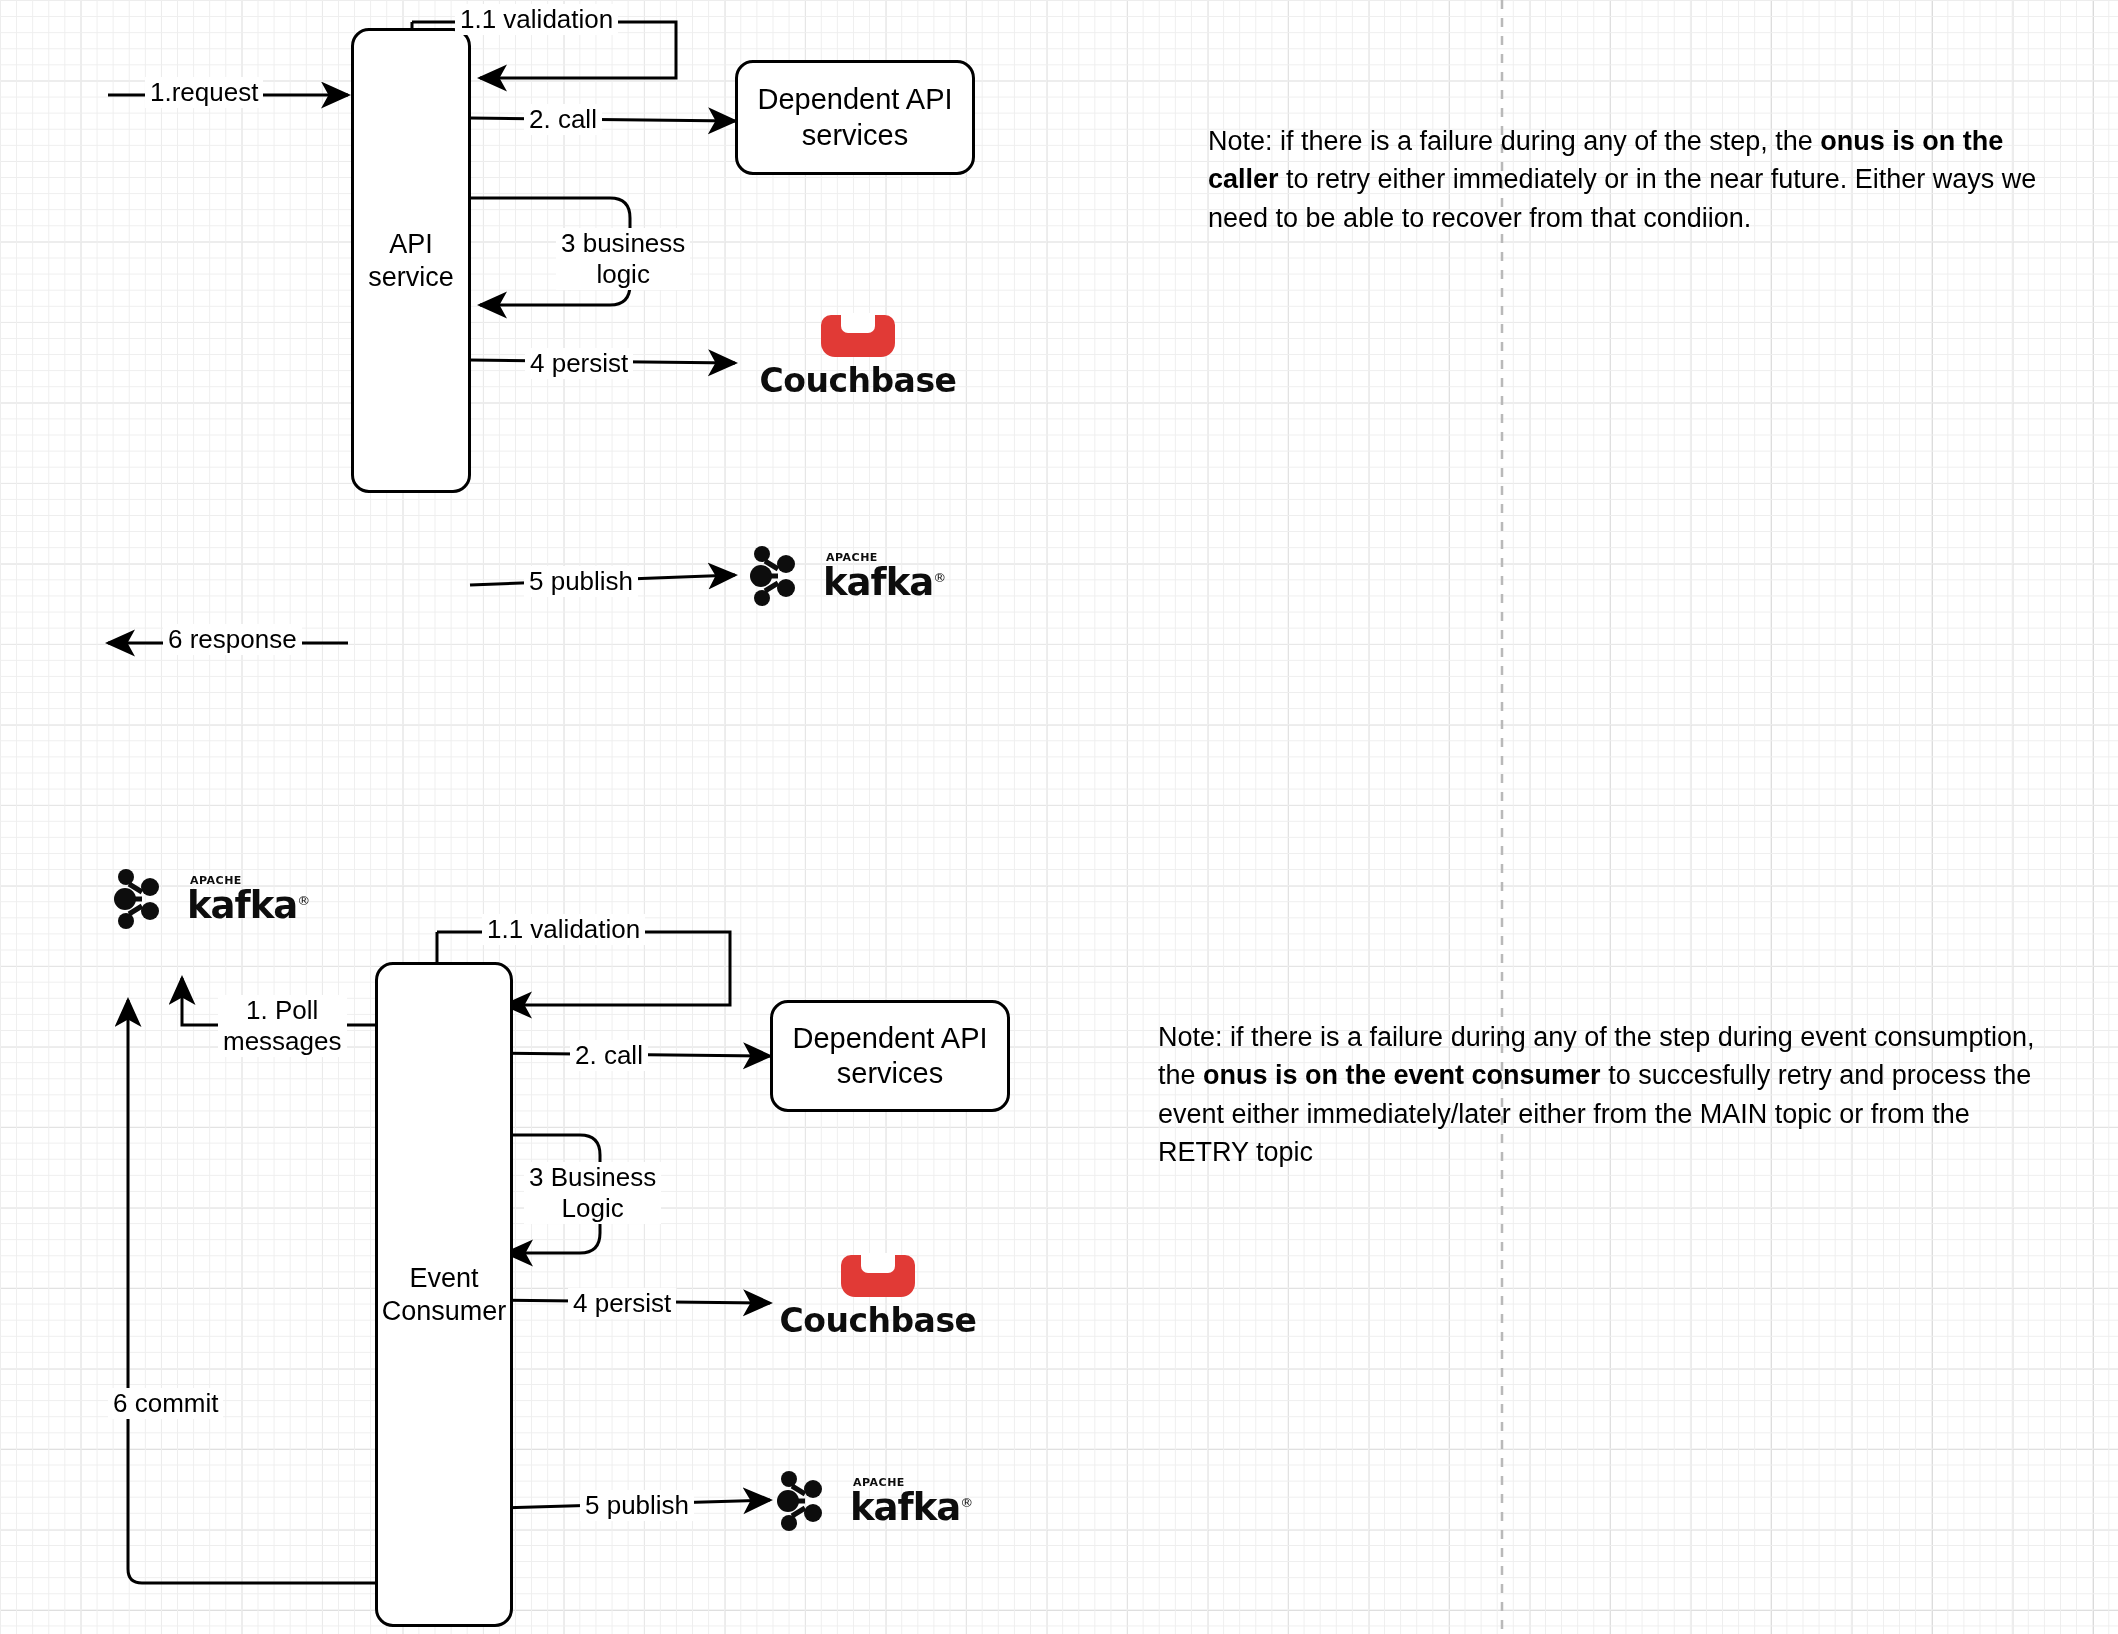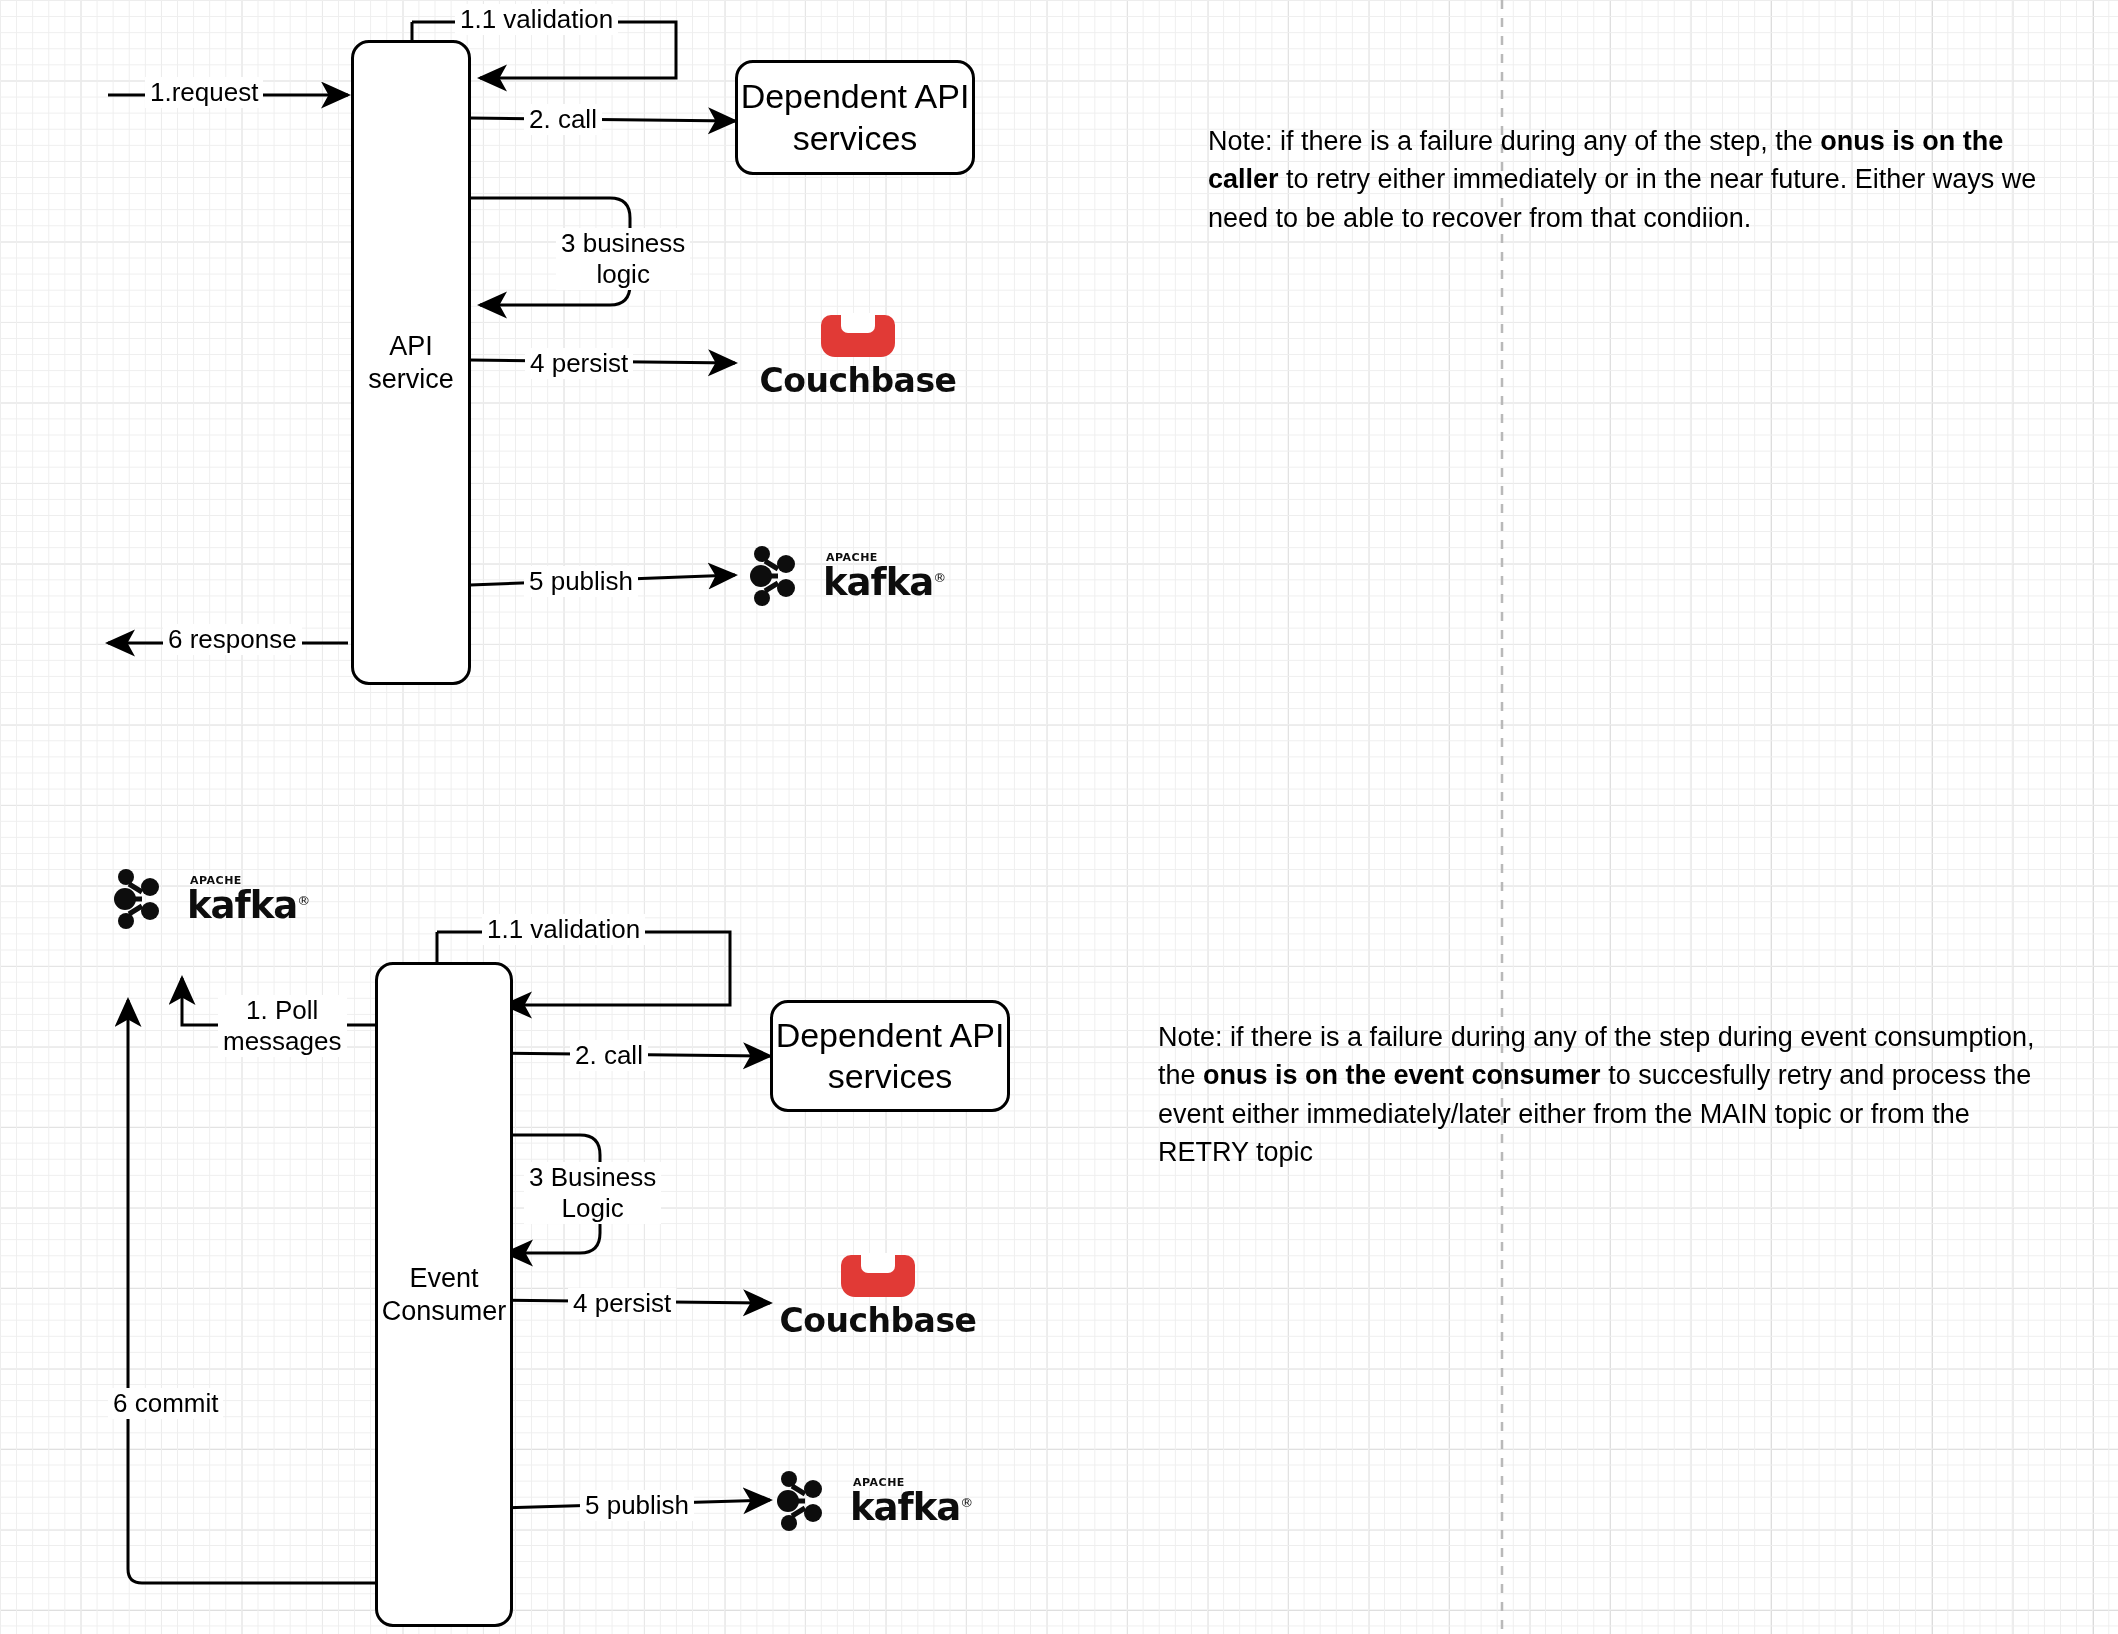--- a/index.html
+++ b/index.html
@@ -35,21 +35,21 @@
     border: 3px solid #000000;
     border-radius: 18px;
     background: #ffffff;
     display: flex;
     align-items: center;
     justify-content: center;
     text-align: center;
     box-sizing: border-box;
   }
   .nodebox .lbl {
-    font-size: 34px;
+    font-size: 29px;
     line-height: 1.22;
     color: #000000;
     white-space: pre-line;
   }
   .tall .lbl { font-size: 27px; }
   .edge-label {
     position: absolute;
     font-size: 26px;
     color: #000000;
     background: #ffffff;
@@ -160,21 +160,21 @@
       <path d="M496,1135 L580,1135 Q600,1135 600,1155 L600,1233 Q600,1253 580,1253 L506,1253" marker-end="url(#ah)"></path>
 
       <path d="M496,1300 L770,1303" marker-end="url(#ah)"></path>
 
       <path d="M496,1508 L770,1500" marker-end="url(#ah)"></path>
     </g>
 
     <line x1="1502" y1="0" x2="1502" y2="1634" stroke="#b9b9b9" stroke-width="2.5" stroke-dasharray="9 9" fill="none"></line>
   </svg>
 
-  <div class="nodebox tall" style="left:351px; top:40px; width:120px; height:645px;">
+  <div class="nodebox tall" style="left:351px; top:28px; width:120px; height:465px;">
     <span class="lbl">API
 service</span>
   </div>
 
   <div class="nodebox" style="left:735px; top:60px; width:240px; height:115px;">
     <span class="lbl">Dependent API
 services</span>
   </div>
 
   <div class="couchbase" style="left:758px; top:315px;">

